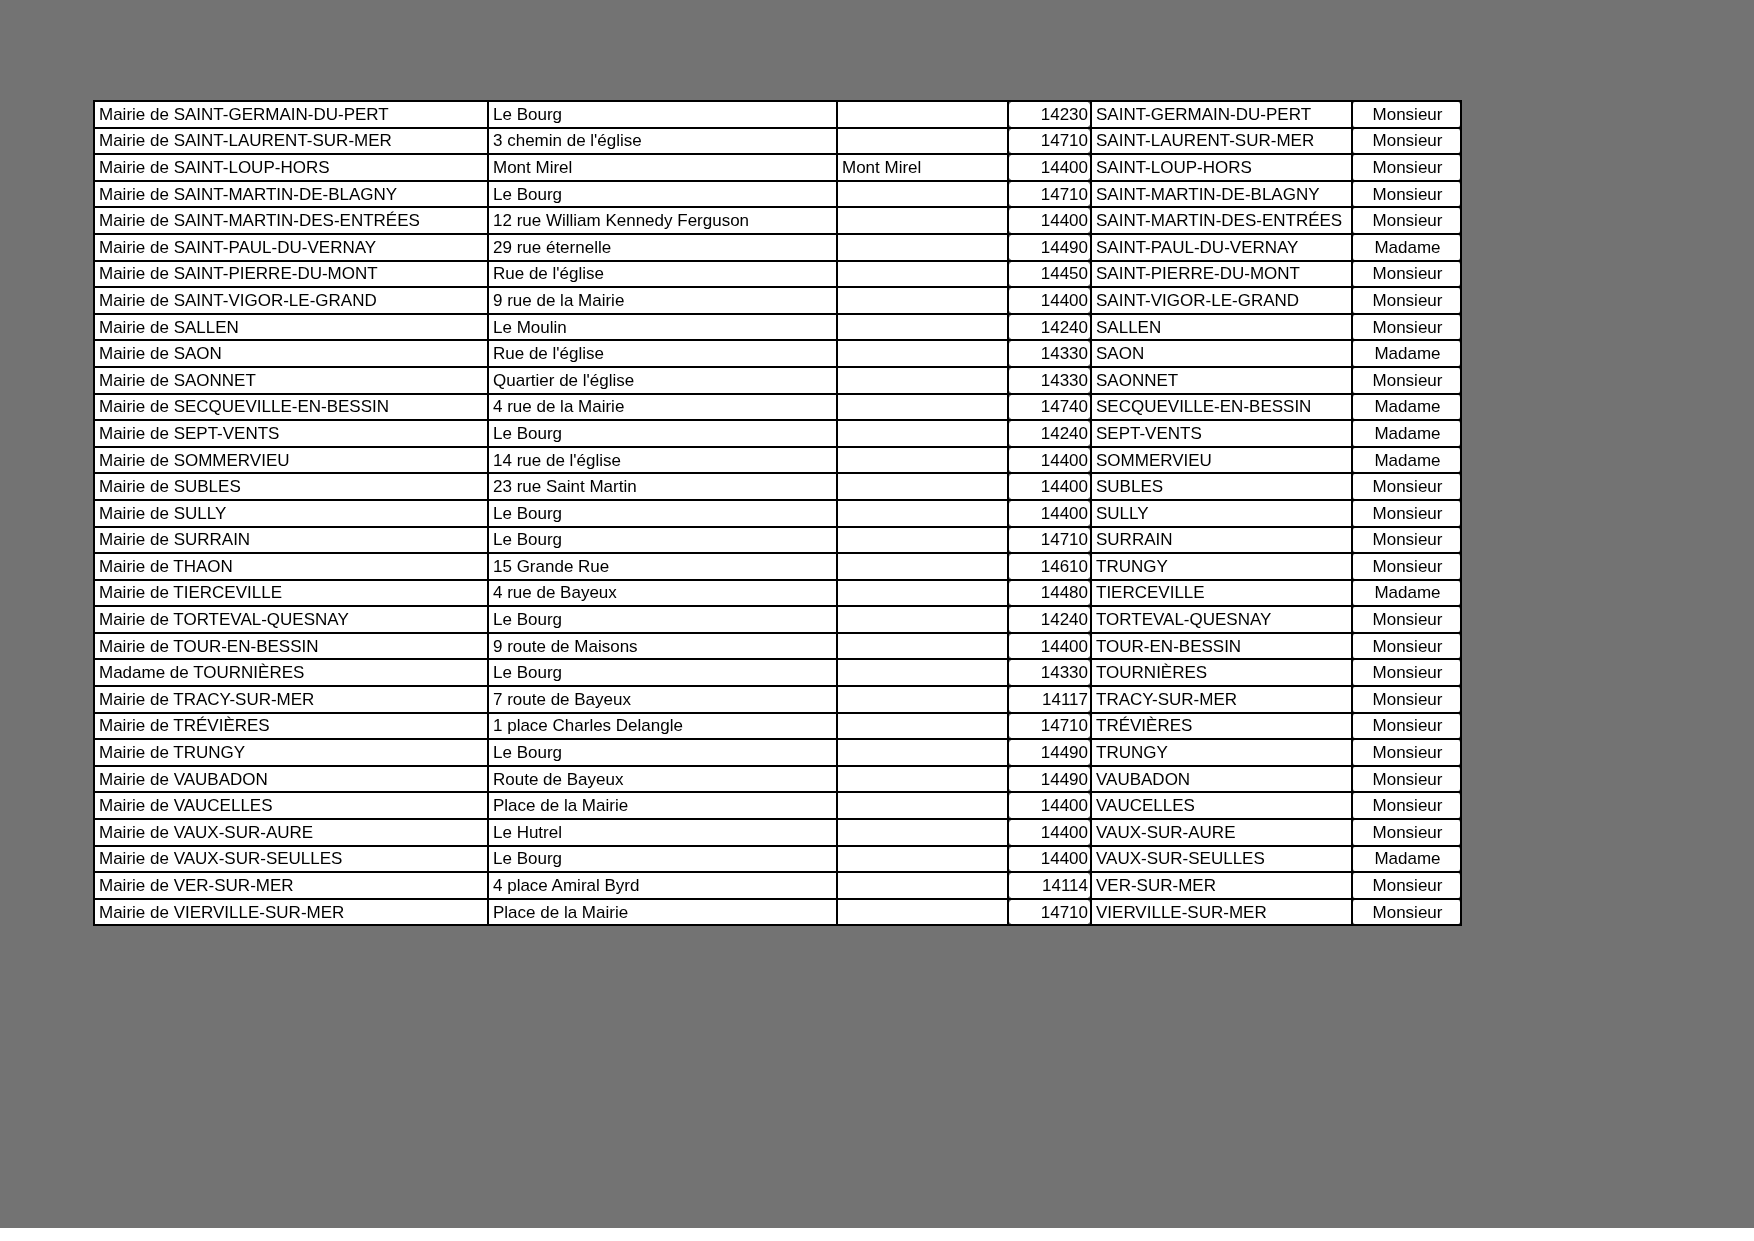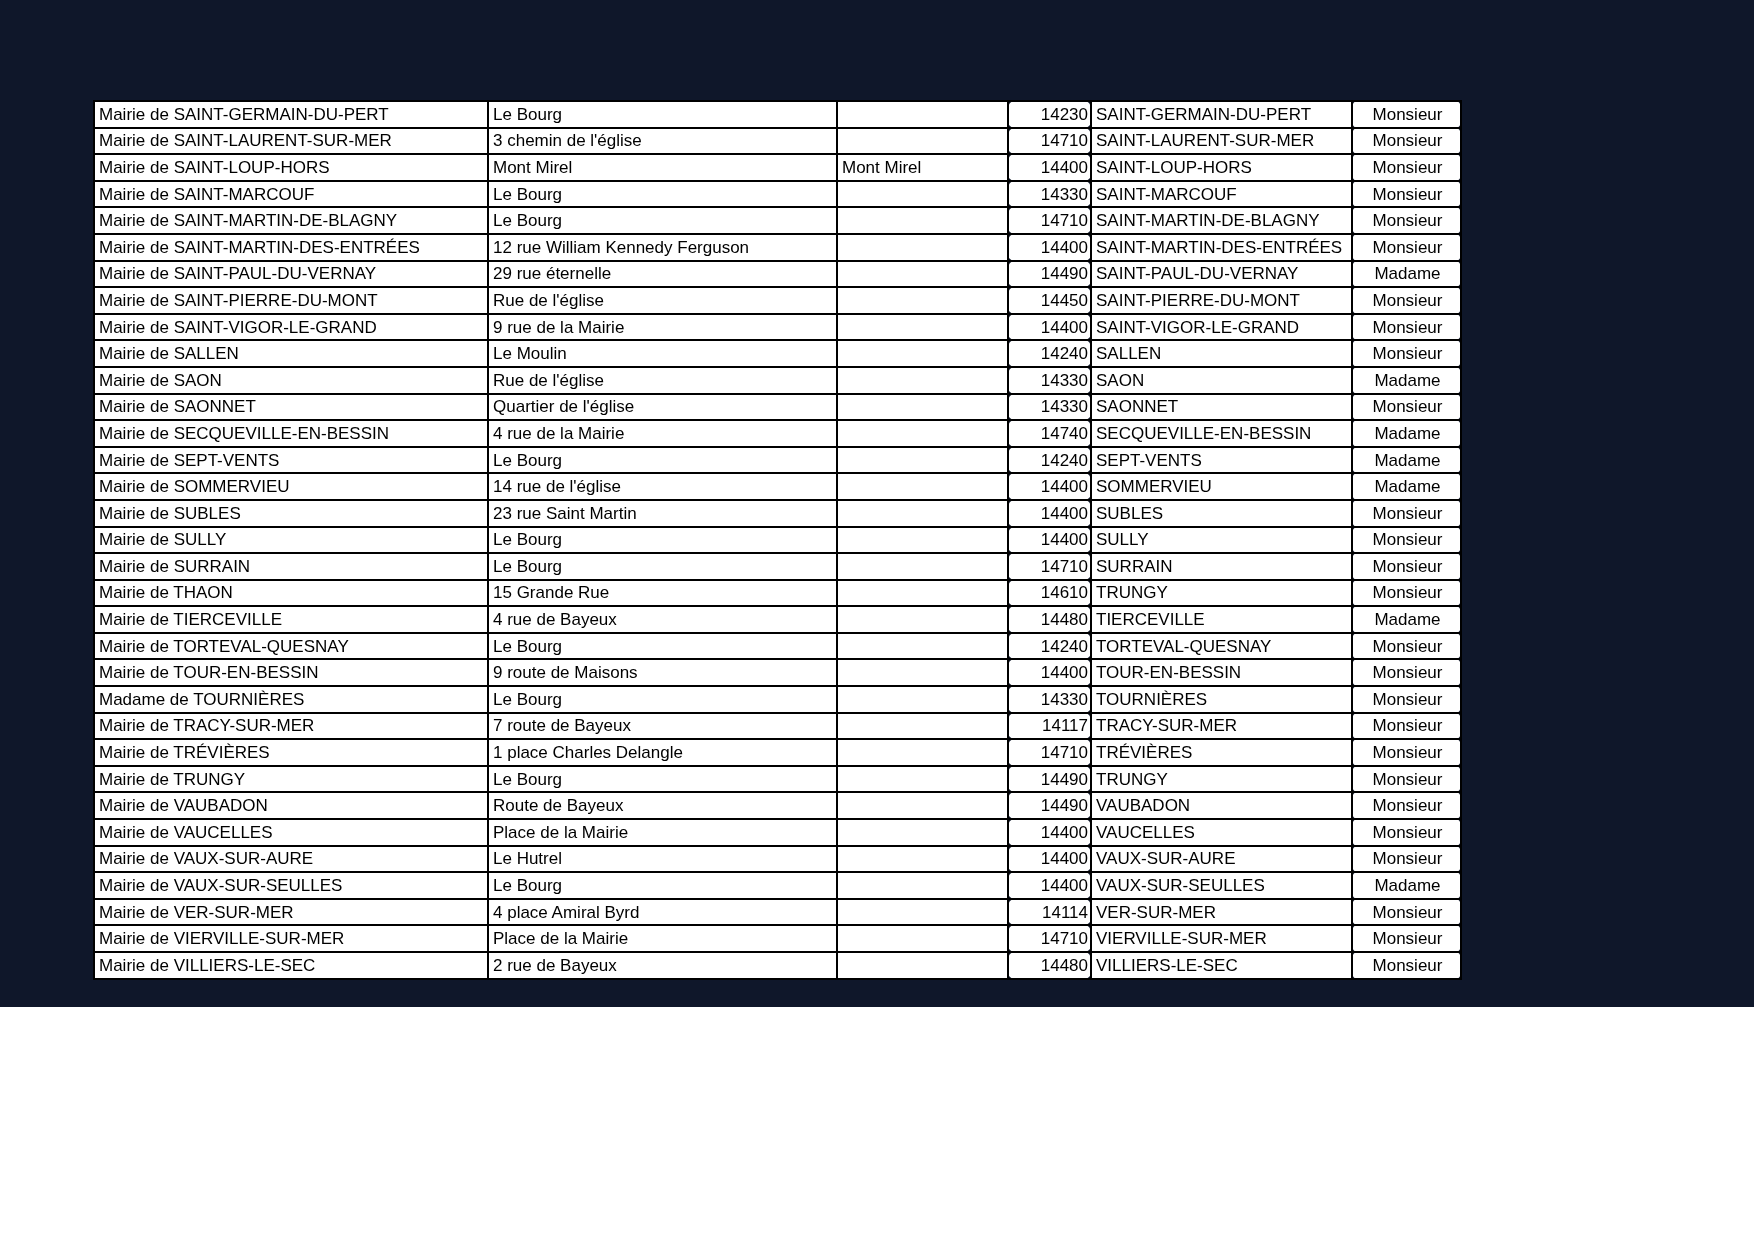--- a/index.html
+++ b/index.html
@@ -7,22 +7,22 @@
     padding: 0;
     background: #ffffff;
     width: 1754px;
     height: 1241px;
     overflow: hidden;
     font-family: "Liberation Sans", sans-serif;
   }
   .page {
     position: relative;
     width: 1754px;
-    height: 1007px;
-    background: #0f172a;
+    height: 1228px;
+    background: #737373;
   }
   table.mairies {
     position: absolute;
     left: 93px;
     top: 100px;
     border-collapse: collapse;
     table-layout: fixed;
     width: 1367px;
   }
   table.mairies td {
@@ -78,28 +78,20 @@
         </tr>
         <tr>
           <td class="col-name">Mairie de SAINT-LOUP-HORS</td>
           <td class="col-address">Mont Mirel</td>
           <td class="col-address2">Mont Mirel</td>
           <td class="col-postal">14400</td>
           <td class="col-city">SAINT-LOUP-HORS</td>
           <td class="col-civility">Monsieur</td>
         </tr>
         <tr>
-          <td class="col-name">Mairie de SAINT-MARCOUF</td>
-          <td class="col-address">Le Bourg</td>
-          <td class="col-address2"></td>
-          <td class="col-postal">14330</td>
-          <td class="col-city">SAINT-MARCOUF</td>
-          <td class="col-civility">Monsieur</td>
-        </tr>
-        <tr>
           <td class="col-name">Mairie de SAINT-MARTIN-DE-BLAGNY</td>
           <td class="col-address">Le Bourg</td>
           <td class="col-address2"></td>
           <td class="col-postal">14710</td>
           <td class="col-city">SAINT-MARTIN-DE-BLAGNY</td>
           <td class="col-civility">Monsieur</td>
         </tr>
         <tr>
           <td class="col-name">Mairie de SAINT-MARTIN-DES-ENTRÉES</td>
           <td class="col-address">12 rue William Kennedy Ferguson</td>
@@ -307,25 +299,17 @@
           <td class="col-postal">14114</td>
           <td class="col-city">VER-SUR-MER</td>
           <td class="col-civility">Monsieur</td>
         </tr>
         <tr>
           <td class="col-name">Mairie de VIERVILLE-SUR-MER</td>
           <td class="col-address">Place de la Mairie</td>
           <td class="col-address2"></td>
           <td class="col-postal">14710</td>
           <td class="col-city">VIERVILLE-SUR-MER</td>
-          <td class="col-civility">Monsieur</td>
-        </tr>
-        <tr>
-          <td class="col-name">Mairie de VILLIERS-LE-SEC</td>
-          <td class="col-address">2 rue de Bayeux</td>
-          <td class="col-address2"></td>
-          <td class="col-postal">14480</td>
-          <td class="col-city">VILLIERS-LE-SEC</td>
           <td class="col-civility">Monsieur</td>
         </tr>
       </tbody>
   </table>
 </div>
 
 </body></html>

